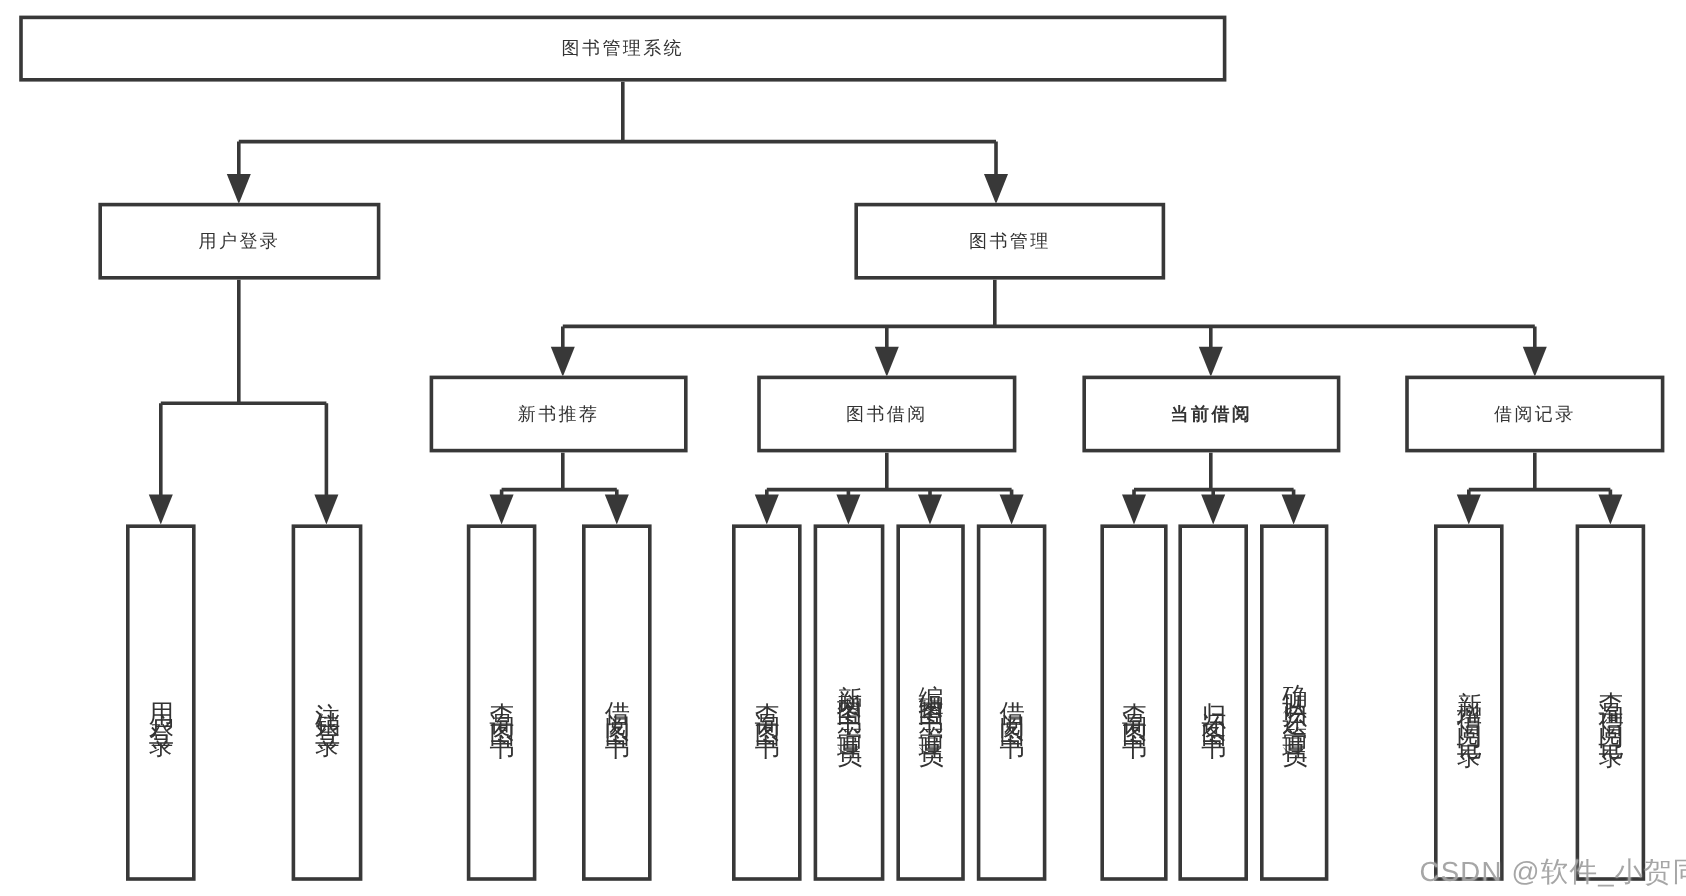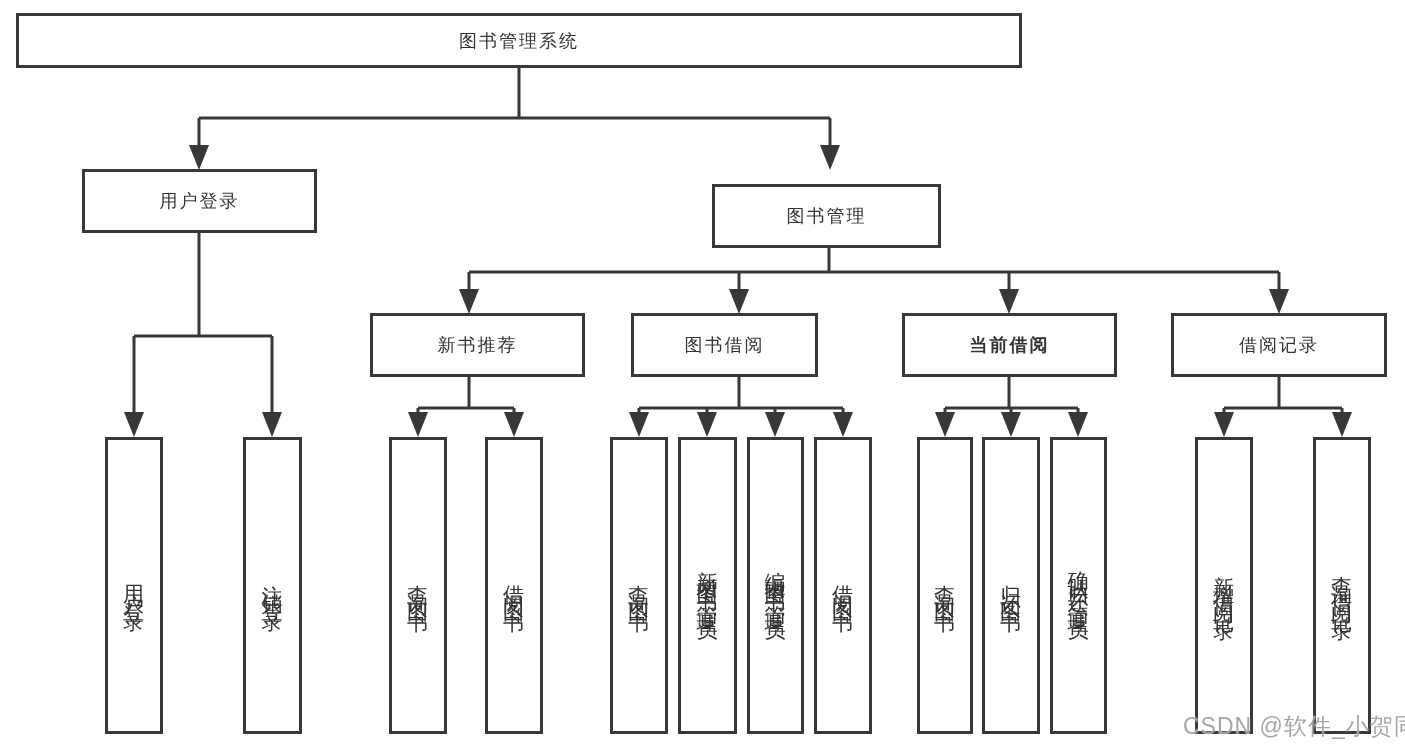--- a/index.html
+++ b/index.html
@@ -14,21 +14,21 @@
   .node{
     position:absolute;
     box-sizing:border-box;
     background:#ffffff;
     border:3px solid #383838;
     display:flex;
     align-items:center;
     justify-content:center;
     color:#333333;
   }
-  .node.h{font-size:18px;letter-spacing:2px;white-space:nowrap;}
+  .node.h{font-size:15px;letter-spacing:2px;white-space:nowrap;}
   .node.v{font-size:21px;}
   .node.v .vtext{
     writing-mode:vertical-rl;
     text-orientation:mixed;
     letter-spacing:9px;
     line-height:1;
     white-space:nowrap;
   }
   .title-box{font-size:22px;letter-spacing:2px;}
   .watermark{
@@ -90,28 +90,28 @@
     </g>
   </svg>
 
   <div class="node h title-box" style="left:16px;top:13px;width:1006px;height:55px;">
     <span>图书管理系统</span>
   </div>
 
   <div class="node h" style="left:82px;top:169px;width:235px;height:64px;">
     <span>用户登录</span>
   </div>
-  <div class="node h" style="left:712px;top:169px;width:229px;height:64px;margin-top:15px;">
+  <div class="node h" style="left:712px;top:169px;width:259px;height:64px;">
     <span>图书管理</span>
   </div>
 
-  <div class="node h" style="left:370px;top:313px;width:215px;height:64px;">
+  <div class="node h" style="left:358px;top:313px;width:215px;height:64px;">
     <span>新书推荐</span>
   </div>
-  <div class="node h" style="left:631px;top:313px;width:187px;height:64px;">
+  <div class="node h" style="left:631px;top:313px;width:216px;height:64px;">
     <span>图书借阅</span>
   </div>
   <div class="node h" style="left:902px;top:313px;width:215px;height:64px;font-weight:bold;">
     <span>当前借阅</span>
   </div>
   <div class="node h" style="left:1171px;top:313px;width:216px;height:64px;">
     <span>借阅记录</span>
   </div>
 
   <div class="node v" style="left:105px;top:437px;width:58px;height:297px;">

